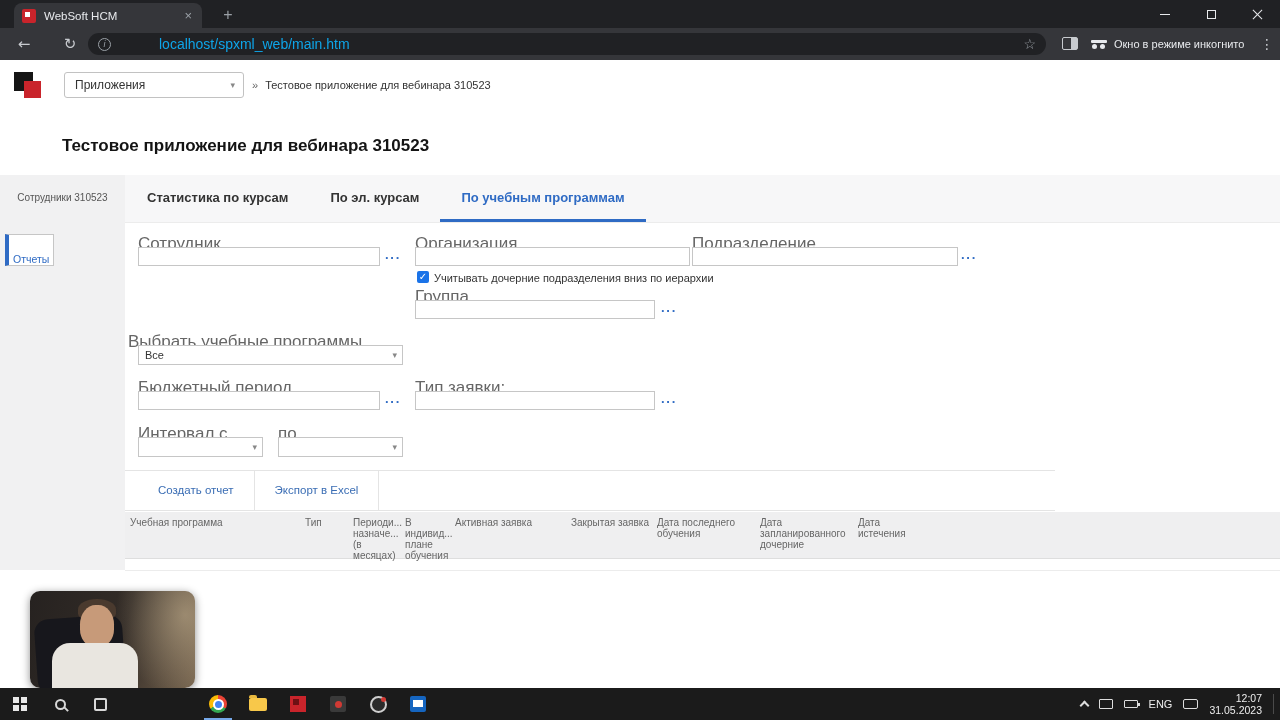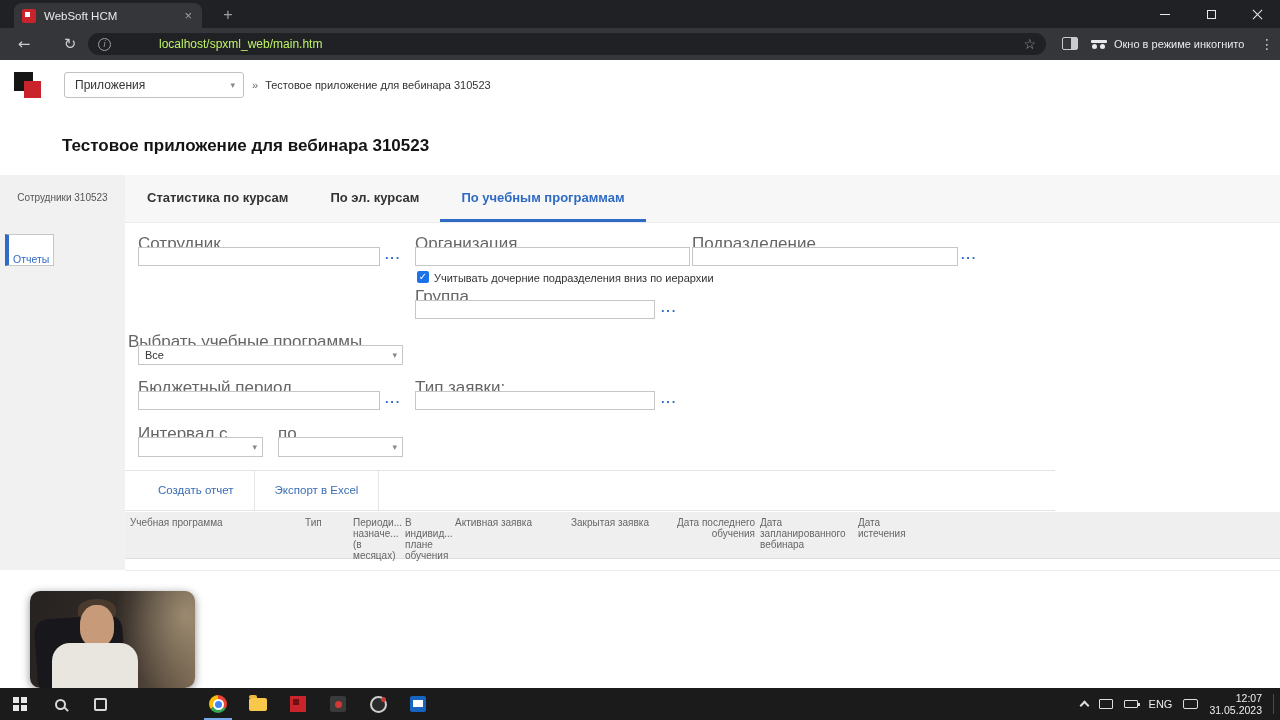--- a/index.html
+++ b/index.html
@@ -25,21 +25,21 @@
   .ic-close::before, .ic-close::after { content:""; position:absolute; left:-1px; top:5px; width:13px; height:1px; background:#e8eaed; }
   .ic-close::before { transform:rotate(45deg); } .ic-close::after { transform:rotate(-45deg); }
 
   .toolbar { position:absolute; left:0; top:28px; width:1280px; height:32px; background:#35363a; }
   .navic { position:absolute; top:4px; width:24px; height:24px; text-align:center; line-height:24px;
            color:#c8cbcf; font-size:15px; font-family:"DejaVu Sans", sans-serif; border-radius:50%; }
   .urlbar { position:absolute; left:88px; top:5px; width:958px; height:22px; background:#202124;
             border-radius:11px; display:flex; align-items:center; padding:0 10px; }
   .infoic { width:13px; height:13px; border:1px solid #9aa0a6; border-radius:50%; color:#9aa0a6;
             font-size:9px; line-height:11px; text-align:center; font-style:italic; flex:0 0 13px; }
-  .urltext { color:#bef264; font-size:12px; margin-left:9px; flex:1; white-space:nowrap;padding-left:39px; }
+  .urltext { color:#0ea5e9; font-size:14px; margin-left:9px; flex:1; white-space:nowrap;padding-left:39px; }
   .staric { color:#9aa0a6; font-size:14px; font-family:"DejaVu Sans", sans-serif; }
   .sidepanel { position:absolute; left:1062px; top:9px; width:16px; height:13px; border:1.5px solid #c8cbcf;
                border-radius:2px; background:linear-gradient(to right, transparent 55%, #c8cbcf 55%); }
   .spy { position:absolute; left:1090px; top:8px; width:18px; height:16px; }
   .spy::before { content:""; position:absolute; left:1px; top:4px; width:16px; height:3px; background:#e8eaed; border-radius:1px; }
   .spy::after { content:""; position:absolute; left:2px; top:8px; width:5px; height:5px; border-radius:50%;
                 background:#e8eaed; box-shadow:8px 0 0 #e8eaed; }
   .incog-label { position:absolute; left:1114px; top:0; height:32px; line-height:32px; color:#e8eaed; font-size:11px; }
   .menudots { position:absolute; left:1258px; top:4px; width:18px; height:24px; color:#c8cbcf;
               font-size:14px; text-align:center; line-height:24px; font-family:"DejaVu Sans", sans-serif; }
@@ -260,22 +260,22 @@
     <div class="tbtn">Экспорт в Excel</div>
   </div>
 
   <div class="thead">
     <div class="th" style="left:5px;   width:170px;">Учебная программа</div>
     <div class="th" style="left:180px; width:44px;">Тип</div>
     <div class="th" style="left:228px; width:48px;">Периоди... назначе... (в месяцах)</div>
     <div class="th" style="left:280px; width:46px;">В индивид... плане обучения</div>
     <div class="th" style="left:330px; width:98px;">Активная заявка</div>
     <div class="th" style="left:432px; width:96px;margin-left:14px;">Закрытая заявка</div>
-    <div class="th" style="left:532px; width:98px;text-align:right;">Дата последнего обучения</div>
-    <div class="th" style="left:635px; width:94px;">Дата запланированного вебинара</div>
+    <div class="th" style="left:532px; width:98px;">Дата последнего обучения</div>
+    <div class="th" style="left:635px; width:94px;">Дата запланированного дочерние</div>
     <div class="th" style="left:733px; width:60px;">Дата истечения</div>
   </div>
   <div class="tbl-line"></div>
 
   <div class="webcam">
     <div class="wc-light"></div>
     <div class="wc-chair"></div>
     <div class="wc-hair"></div>
     <div class="wc-head"></div>
     <div class="wc-shirt"></div>

